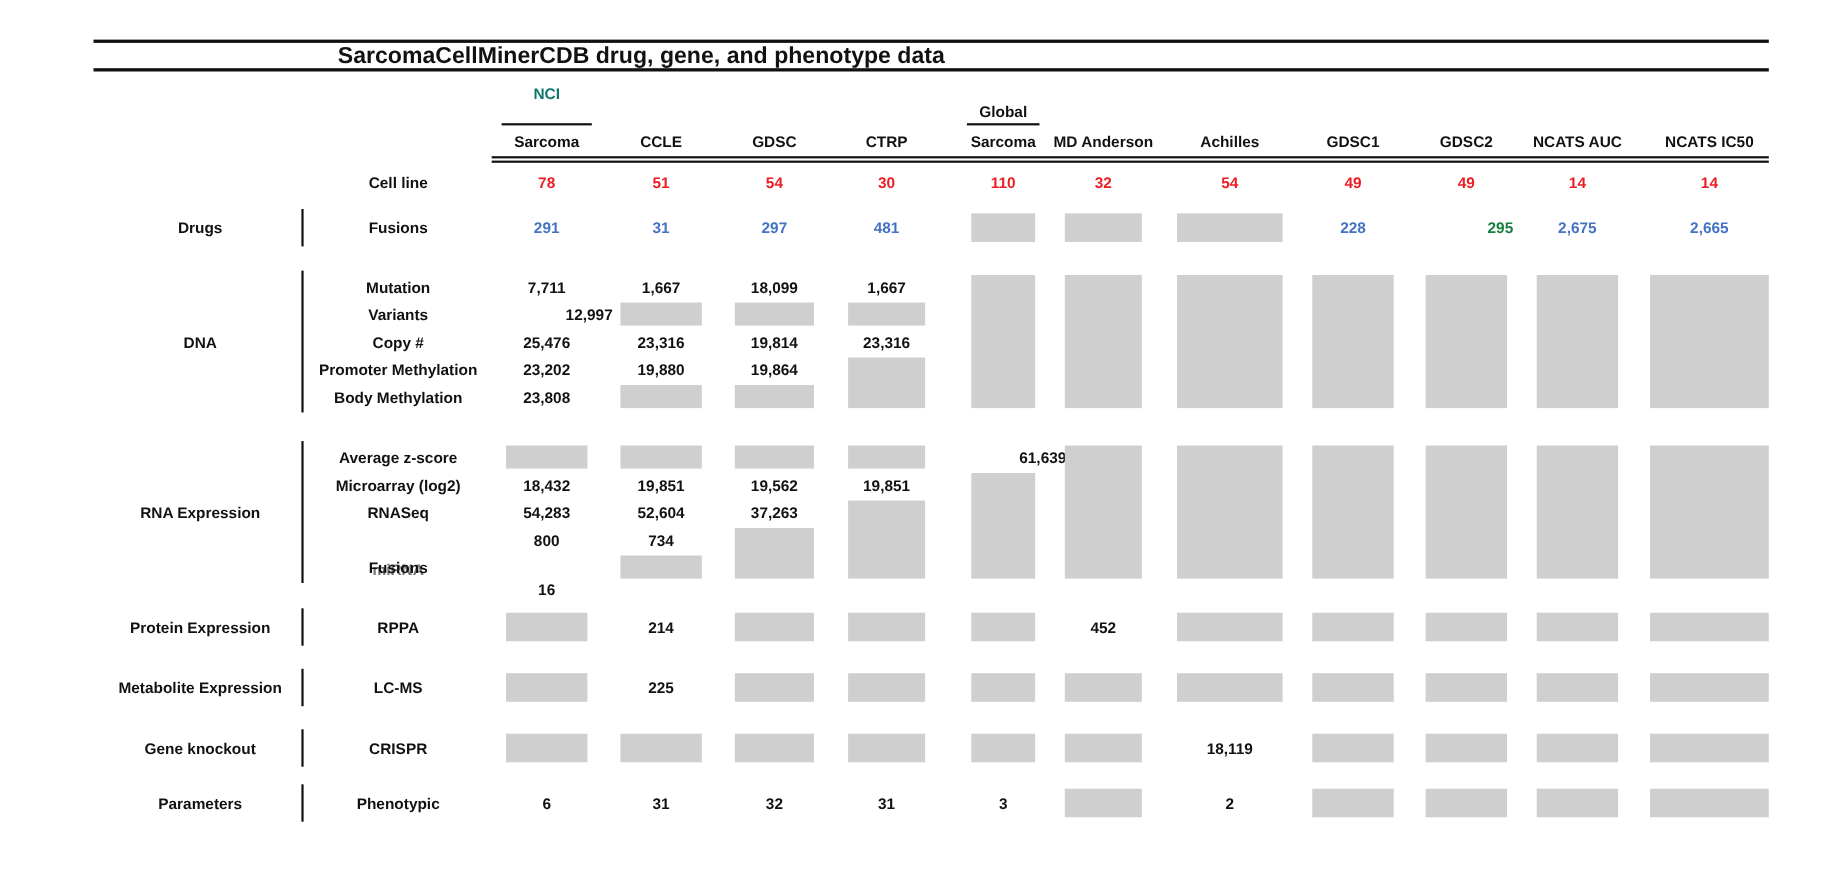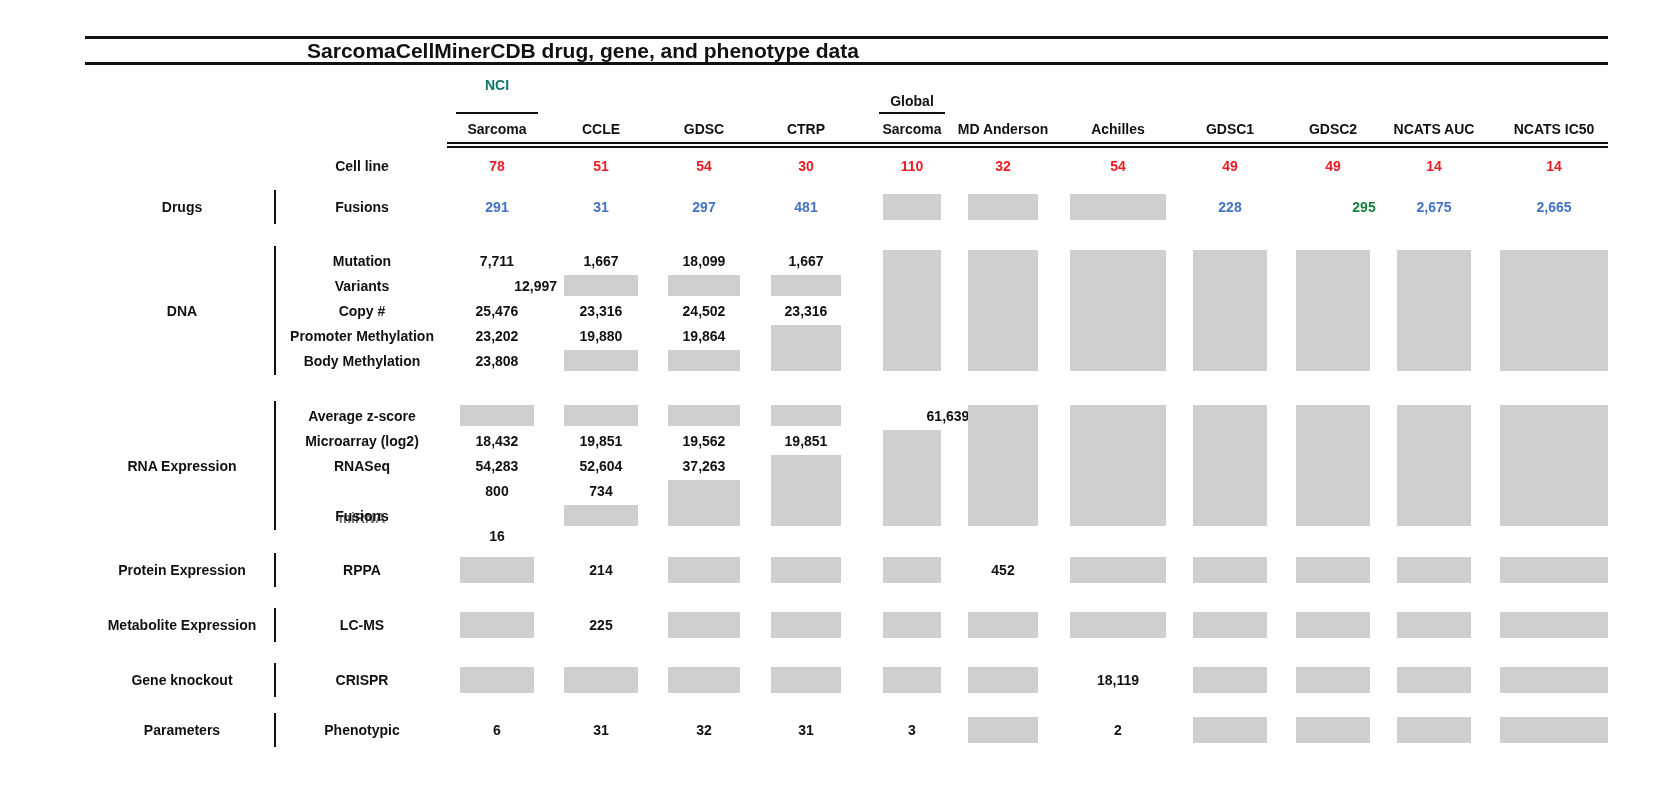--- a/index.html
+++ b/index.html
@@ -81,21 +81,21 @@
     <div class="graybox" style="left: 1397px; top: 250px; width: 74px; height: 121px; background: rgb(207, 207, 207);"></div>
     <div class="graybox" style="left: 1500px; top: 250px; width: 108px; height: 121px; background: rgb(207, 207, 207);"></div>
     <div class="txt" style="left: 267px; top: 276.5px; width: 190px; color: rgb(17, 17, 17);">Variants</div>
     <div class="txt" style="left: 437px; top: 276.5px; width: 120px; color: rgb(17, 17, 17); text-align: right;">12,997</div>
     <div class="graybox" style="left: 564px; top: 275px; width: 74px; height: 21px; background: rgb(207, 207, 207);"></div>
     <div class="graybox" style="left: 668px; top: 275px; width: 72px; height: 21px; background: rgb(207, 207, 207);"></div>
     <div class="graybox" style="left: 771px; top: 275px; width: 70px; height: 21px; background: rgb(207, 207, 207);"></div>
     <div class="txt" style="left: 267px; top: 301.5px; width: 190px; color: rgb(17, 17, 17);">Copy #</div>
     <div class="txt" style="left: 437px; top: 301.5px; width: 120px; color: rgb(17, 17, 17);">25,476</div>
     <div class="txt" style="left: 541px; top: 301.5px; width: 120px; color: rgb(17, 17, 17);">23,316</div>
-    <div class="txt" style="left: 644px; top: 301.5px; width: 120px; color: rgb(17, 17, 17);">24,502</div>
+    <div class="txt" style="left: 644px; top: 301.5px; width: 120px; color: rgb(17, 17, 17);">19,814</div>
     <div class="txt" style="left: 746px; top: 301.5px; width: 120px; color: rgb(17, 17, 17);">23,316</div>
     <div class="txt" style="left: 267px; top: 326.5px; width: 190px; color: rgb(17, 17, 17);">Promoter Methylation</div>
     <div class="txt" style="left: 437px; top: 326.5px; width: 120px; color: rgb(17, 17, 17);">23,202</div>
     <div class="txt" style="left: 541px; top: 326.5px; width: 120px; color: rgb(17, 17, 17);">19,880</div>
     <div class="txt" style="left: 644px; top: 326.5px; width: 120px; color: rgb(17, 17, 17);">19,864</div>
     <div class="graybox" style="left: 771px; top: 325px; width: 70px; height: 46px; background: rgb(207, 207, 207);"></div>
     <div class="txt" style="left: 267px; top: 351.5px; width: 190px; color: rgb(17, 17, 17);">Body Methylation</div>
     <div class="txt" style="left: 437px; top: 351.5px; width: 120px; color: rgb(17, 17, 17);">23,808</div>
     <div class="graybox" style="left: 564px; top: 350px; width: 74px; height: 21px; background: rgb(207, 207, 207);"></div>
     <div class="graybox" style="left: 668px; top: 350px; width: 72px; height: 21px; background: rgb(207, 207, 207);"></div>

